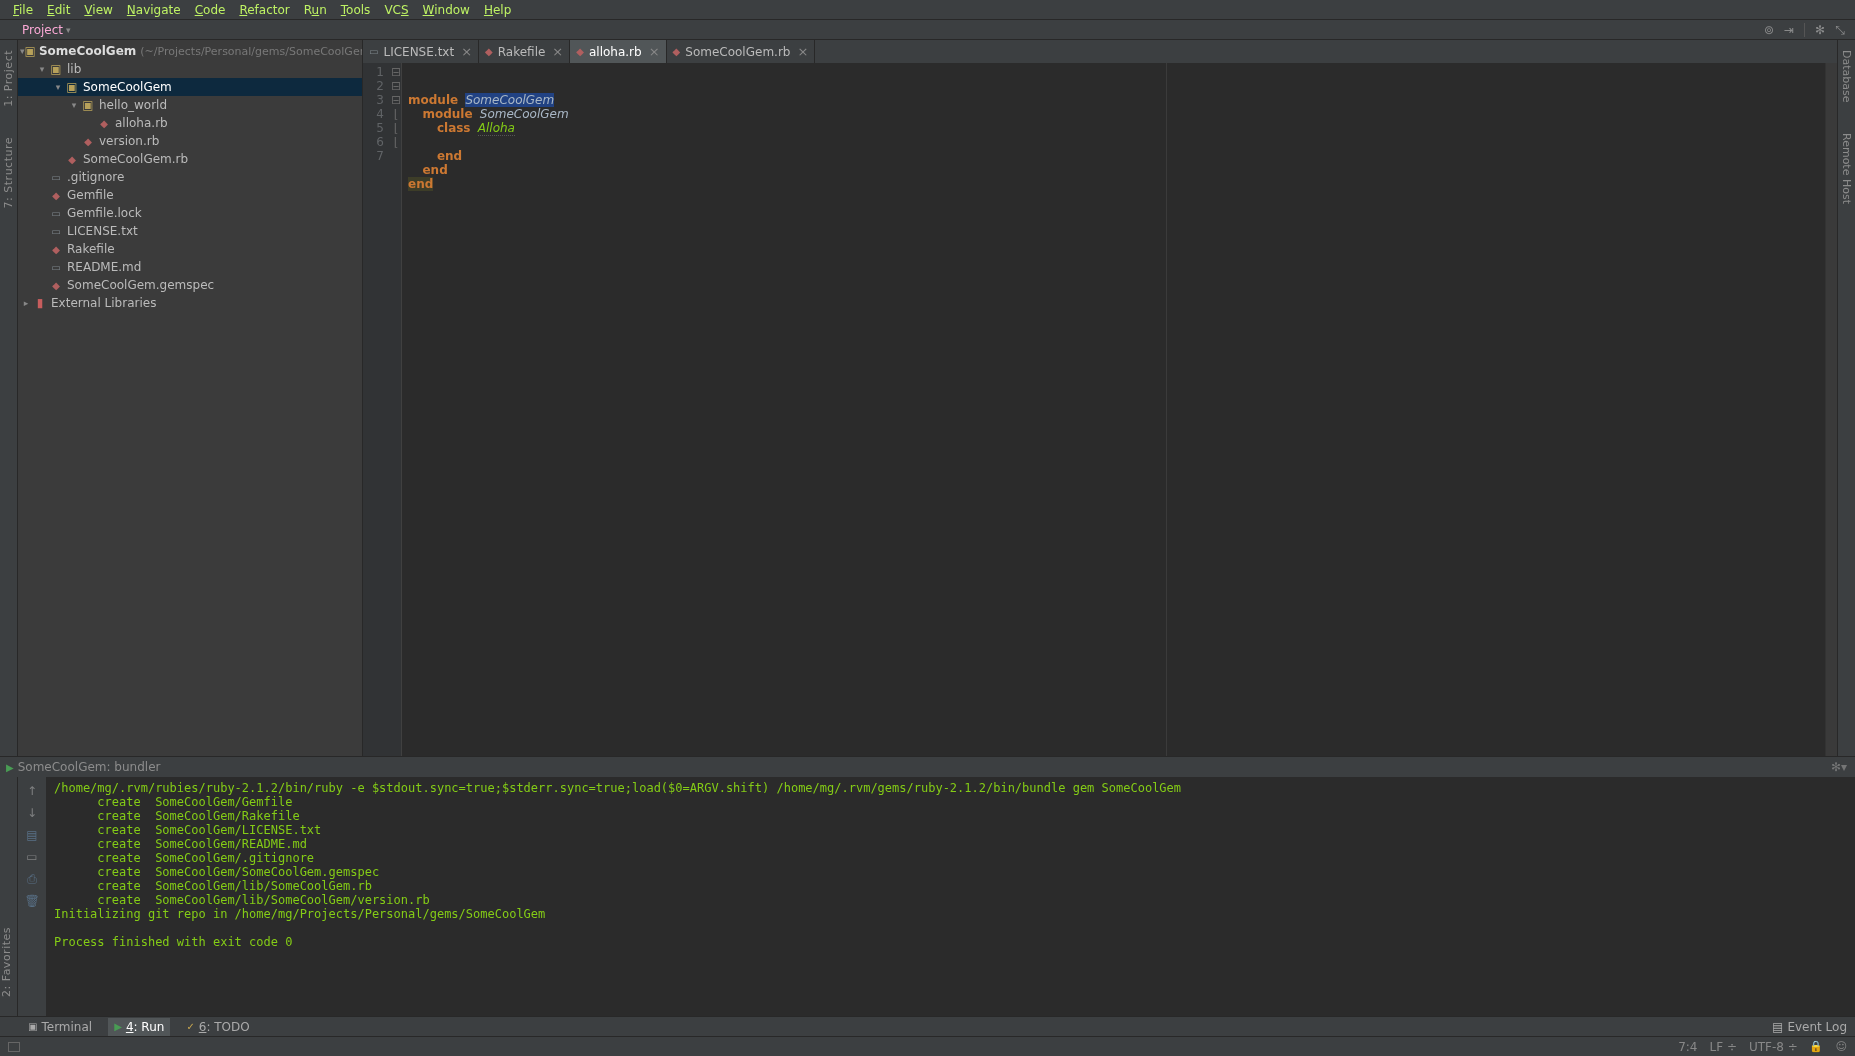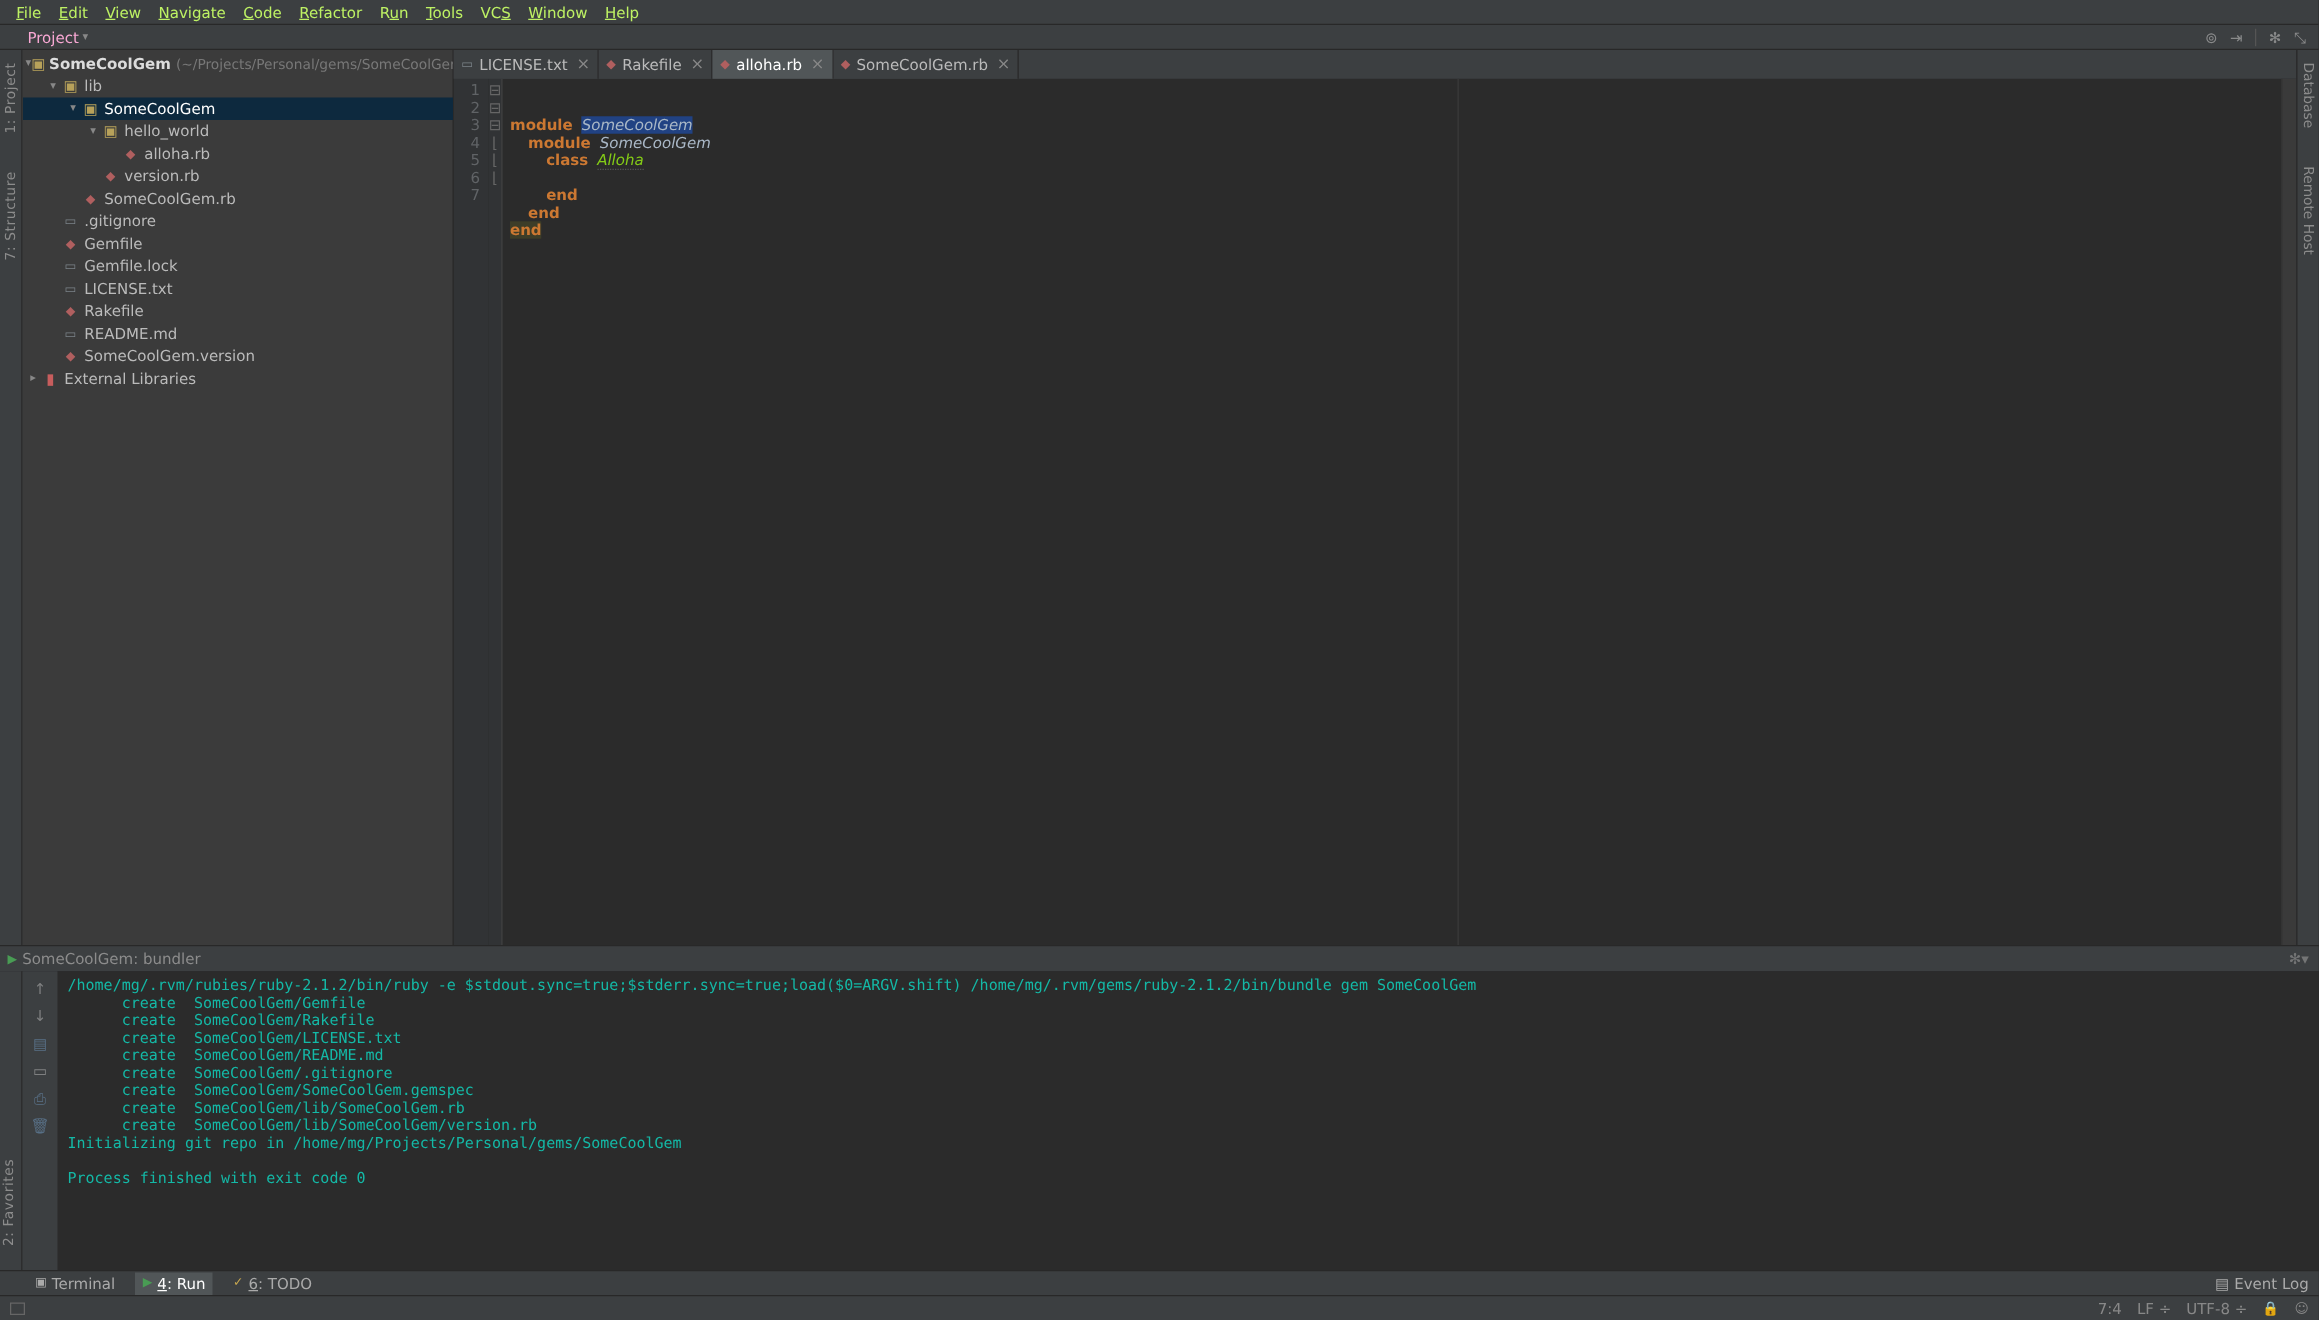--- a/index.html
+++ b/index.html
@@ -46,21 +46,21 @@
 .hl-last { background: #3d3d28; }
 .editor-ruler { position: absolute; top: 0; bottom: 0; left: 764px; width: 1px; background: #3b3b3b; }
 .code-scroll { width: 12px; background: #3a3a3a; border-left: 1px solid #333; }
 .console-panel { height: 260px; display: flex; flex-direction: column; border-top: 1px solid #282828; }
 .console-header { height: 20px; background: #3c3f41; display: flex; align-items: center; padding-left: 6px; color: #8c8c8c; gap: 4px; }
 .console-header-play { color: #499c54; font-size: 10px; }
 .console-gear { margin-left: auto; margin-right: 8px; opacity: 0.7; }
 .console-body { flex: 1; display: flex; background: #2b2b2b; }
 .console-toolbox { width: 28px; background: #3c3f41; display: flex; flex-direction: column; align-items: center; padding-top: 6px; gap: 6px; }
 .ctool { width: 16px; height: 16px; opacity: 0.6; display: flex; align-items: center; justify-content: center; font-size: 12px; color: #aaa; }
-.console-out { flex: 1; font-family: "DejaVu Sans Mono", monospace; font-size: 12px; line-height: 14px; white-space: pre; color: #14b8a6; padding: 4px 8px; overflow: hidden; }
+.console-out { flex: 1; font-family: "DejaVu Sans Mono", monospace; font-size: 12px; line-height: 14px; white-space: pre; color: #84cc16; padding: 4px 8px; overflow: hidden; }
 .left-gutter-bottom { width: 18px; background: #3c3f41; border-right: 1px solid #282828; }
 .bottom-tabs { height: 20px; background: #3c3f41; display: flex; align-items: center; border-top: 1px solid #282828; padding-left: 22px; gap: 10px; }
 .btab { display: flex; align-items: center; gap: 4px; padding: 2px 6px; color: #aaaaaa; cursor: pointer; font-size: 11px; }
 .btab.active { background: #515658; color: #fff; }
 .btab-icon { font-size: 10px; }
 .btab u { text-decoration: underline; }
 .event-log { margin-left: auto; margin-right: 8px; display: flex; align-items: center; gap: 4px; color: #aaa; font-size: 11px; }
 .statusbar { height: 20px; background: #3c3f41; border-top: 1px solid #282828; display: flex; align-items: center; padding: 0 8px; color: #888; font-size: 11px; }
 .statusbar-left { display: flex; align-items: center; gap: 6px; }
 .status-box { width: 12px; height: 10px; border: 1px solid #666; }
@@ -168,21 +168,21 @@
             <span>Rakefile</span>
           </div>
           <div class="tree-row" style="padding-left: 18px;">
             <span class="tree-arrow"></span>
             <span class="tree-icon txt-icon">▭</span>
             <span>README.md</span>
           </div>
           <div class="tree-row" style="padding-left: 18px;">
             <span class="tree-arrow"></span>
             <span class="tree-icon ruby-icon">◆</span>
-            <span>SomeCoolGem.version</span>
+            <span>SomeCoolGem.gemspec</span>
           </div>
         </div>
       <div class="tree-row" style="padding-left:2px">
         <span class="tree-arrow">▸</span>
         <span class="tree-icon" style="color:#c75d5d">▮</span>
         <span>External Libraries</span>
       </div>
     </div>
   </div>
 

